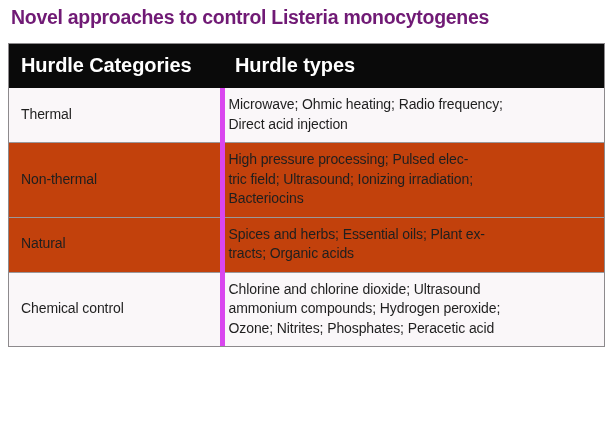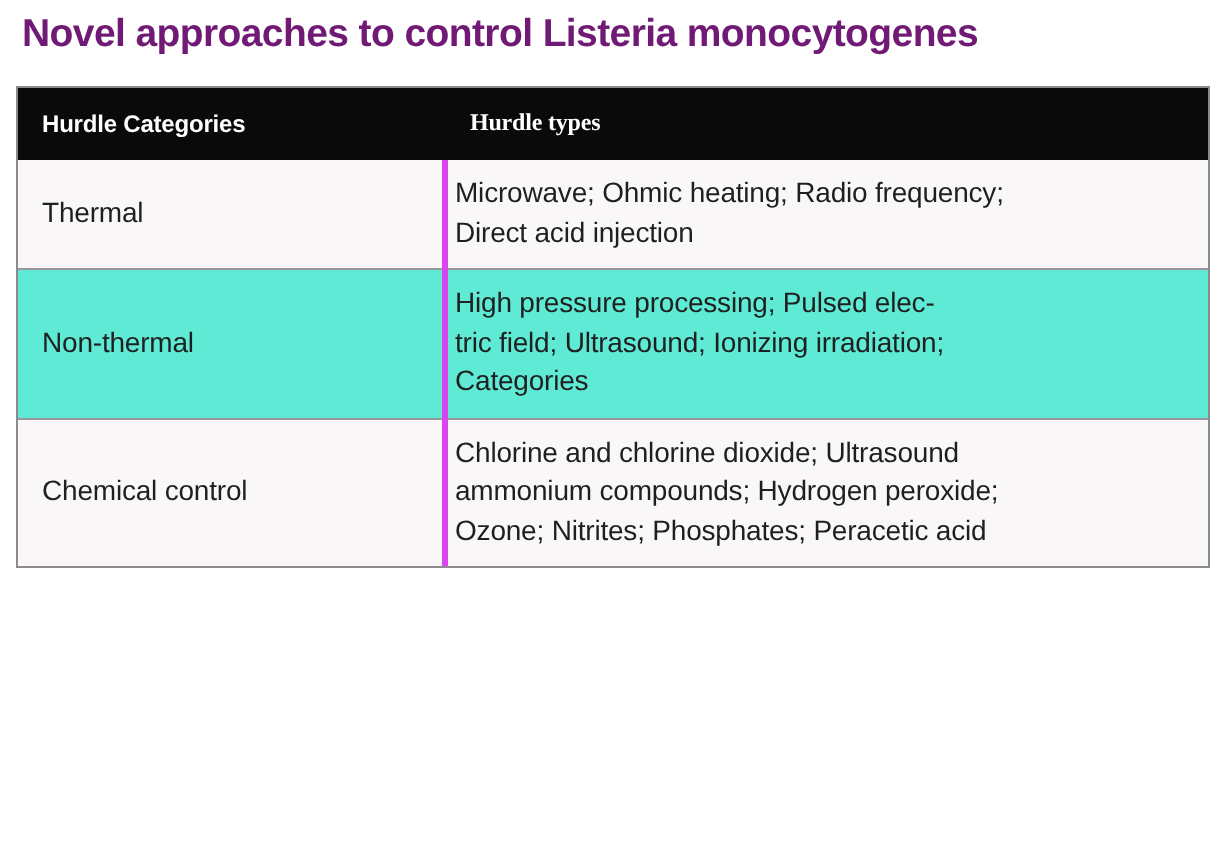--- a/index.html
+++ b/index.html
@@ -49,59 +49,58 @@
     width: 100%;
     table-layout: fixed;
   }
 
   table.hurdle-table col.c1 { width: 213px; }
   table.hurdle-table col.c2 { width: 382px; }
 
   thead th {
     background: #0a0a0a;
     color: #ffffff;
-    font-size: 12px;
+    font-size: 20px;
     font-weight: bold;
     text-align: left;
     padding: 10px 0 11px 12px;
     letter-spacing: -0.1px;
     border: none;
     vertical-align: middle;
   }
 
   thead th.col-types {
     padding-left: 13px;
-    font-family: Liberation Serif, serif;
   }
 
   tbody td {
     font-size: 14px;
     color: #1f1f1f;
     line-height: 19.5px;
     vertical-align: middle;
     border-top: 1px solid #9a979a;
     padding: 7px 10px 8px 12px;
     letter-spacing: -0.1px;
   }
 
   tbody td.cat {
-    border-right: 3px solid #d946ef;
+    border-right: 5px solid #d946ef;
   }
 
   tbody td.types {
     padding-left: 4px;
     padding-right: 8px;
   }
 
   tbody tr.light td {
     background: #faf7f9;
   }
 
   tbody tr.shaded td {
-    background: #5eead4;
+    background: #c2410c;
   }
 
   tbody tr:first-child td {
     border-top: none;
   }
 
   .cell-line {
     display: block;
     white-space: pre;
   }
@@ -131,21 +130,28 @@
             <td class="types">
               <span class="cell-line">Microwave; Ohmic heating; Radio frequency;</span>
               <span class="cell-line">Direct acid injection</span>
             </td>
           </tr>
           <tr class="shaded">
             <td class="cat">Non-thermal</td>
             <td class="types">
               <span class="cell-line">High pressure processing; Pulsed elec-</span>
               <span class="cell-line">tric field; Ultrasound; Ionizing irradiation;</span>
-              <span class="cell-line">Categories</span>
+              <span class="cell-line">Bacteriocins</span>
+            </td>
+          </tr>
+          <tr class="shaded">
+            <td class="cat">Natural</td>
+            <td class="types">
+              <span class="cell-line">Spices and herbs; Essential oils; Plant ex-</span>
+              <span class="cell-line">tracts; Organic acids</span>
             </td>
           </tr>
           <tr class="light">
             <td class="cat">Chemical control</td>
             <td class="types">
               <span class="cell-line">Chlorine and chlorine dioxide; Ultrasound</span>
               <span class="cell-line">ammonium compounds; Hydrogen peroxide;</span>
               <span class="cell-line">Ozone; Nitrites; Phosphates; Peracetic acid</span>
             </td>
           </tr>

